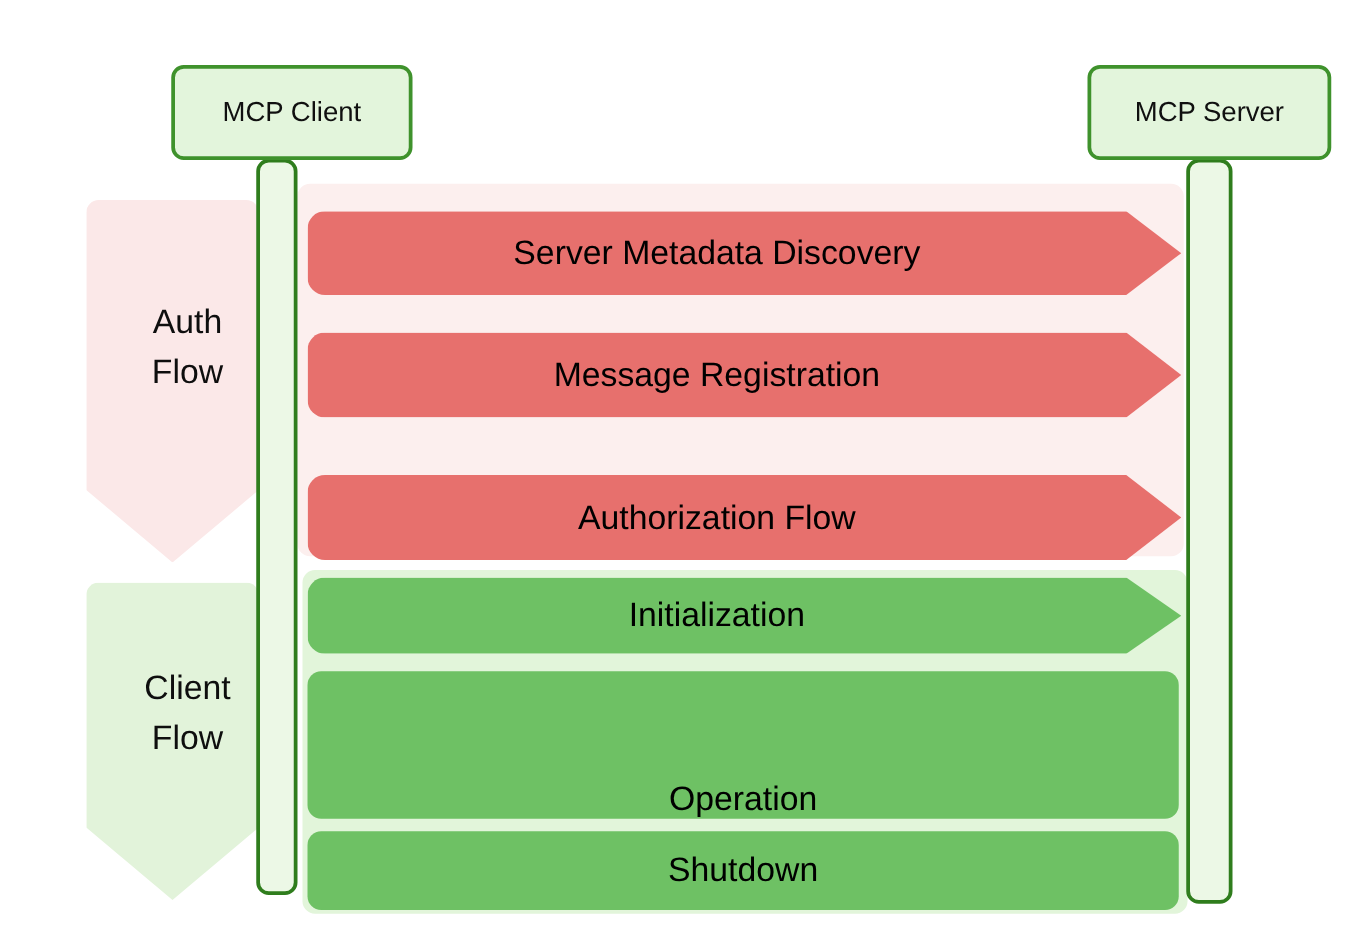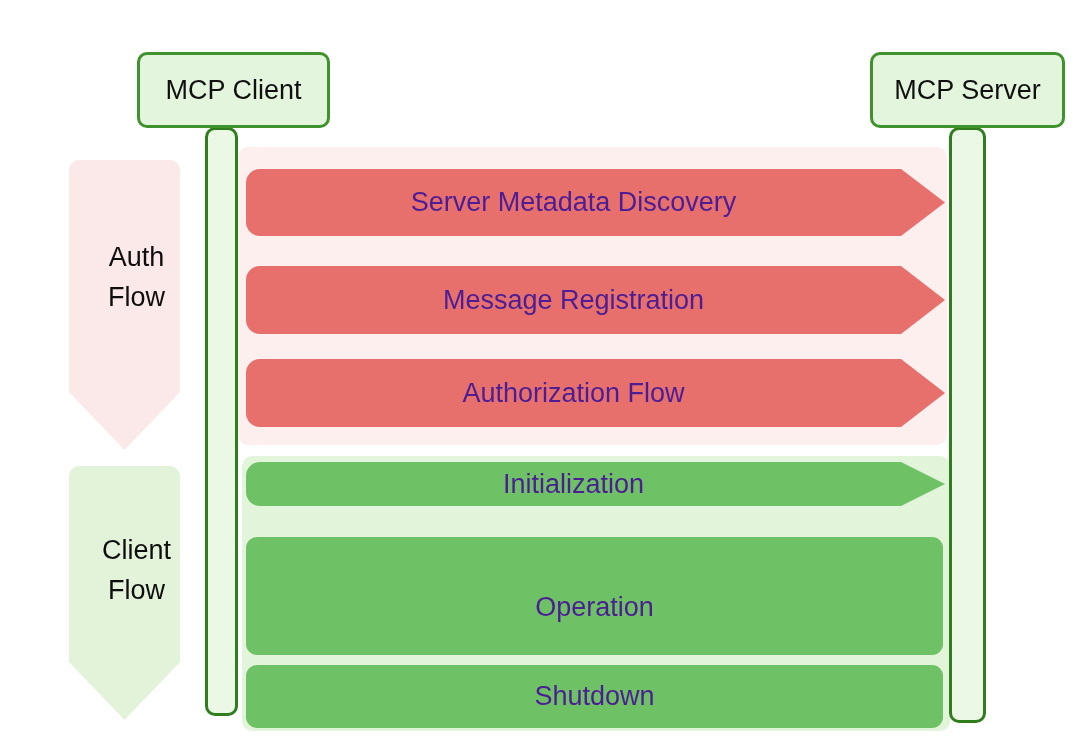--- a/index.html
+++ b/index.html
@@ -7,59 +7,59 @@
   .stage{
     position:relative;width:1081px;height:750px;background:#ffffff;
     overflow:hidden;color:#0e0e0e;
   }
   
   .panel{position:absolute;border-radius:10px;z-index:1;}
   .panel.pink{left:238px;top:147px;width:709px;height:298px;background:var(--pink-panel);}
   .panel.green{left:242px;top:456px;width:708px;height:275px;background:var(--green-panel);}
   
   .pentagon{
-    position:absolute;left:69px;width:111px;z-index:2;border-radius:10px;
+    position:absolute;left:69px;width:138px;z-index:2;border-radius:10px;
     display:flex;flex-direction:column;align-items:center;justify-content:center;
     font-size:27px;line-height:40px;text-align:center;
     clip-path:polygon(0 0,100% 0,100% calc(100% - 58px),50% 100%,0 calc(100% - 58px));
     padding-left:24px;
   }
   .pentagon.auth{top:160px;height:290px;background:var(--pink-pent);padding-bottom:57px;box-sizing:border-box;}
   .pentagon.message{top:466px;height:254px;background:var(--green-pent);padding-bottom:46px;box-sizing:border-box;}
   
   .lifeline{position:absolute;z-index:3;border:3px solid var(--line-border);border-radius:10px;
     background:var(--line-fill);box-sizing:border-box;}
   .lifeline.client{left:205px;top:127px;width:33px;height:589px;}
   .lifeline.server{left:949px;top:127px;width:37px;height:596px;}
   
   .titlebox{
     position:absolute;top:52px;height:76px;z-index:5;border:3px solid var(--title-border);
     border-radius:10px;background:var(--title-fill);box-sizing:border-box;
-    display:flex;align-items:center;justify-content:center;font-size:27px;color:#101010;
+    display:flex;align-items:center;justify-content:center;font-size:22px;color:#101010;
   }
   .titlebox.client{left:137px;width:193px;}
   .titlebox.server{left:870px;width:195px;justify-content:center;}
   
   .row{
     position:absolute;left:246px;z-index:4;display:flex;align-items:center;justify-content:center;
-    font-size:27px;color:#4c1d95;box-sizing:border-box;
+    font-size:27px;color:#000000;box-sizing:border-box;
   }
   .row.arrow{
     width:699px;border-radius:14px;
     clip-path:polygon(0 0,calc(100% - 44px) 0,100% 50%,calc(100% - 44px) 100%,0 100%);
     padding-right:44px;
   }
   .row.box{width:697px;border-radius:11px;}
   .row.red{background:var(--red-fill);}
   .row.grn{background:var(--grn-fill);}
   .row.a1{top:169px;height:67px;}
   .row.a2{top:266px;height:68px;}
-  .row.a3{top:359px;height:68px;}
-  .row.m1{top:462px;height:44px;}
-  .row.m2{top:537px;height:118px;align-items:center;padding-top:22px;}
+  .row.a3{top:380px;height:68px;}
+  .row.m1{top:462px;height:61px;}
+  .row.m2{top:537px;height:118px;align-items:flex-end;padding-top:22px;}
   .row.m3{top:665px;height:63px;}
 </style>
 </head>
 <body>
 
 <div class="stage">
 
   <div class="panel pink"></div>
   <div class="panel green"></div>
 

